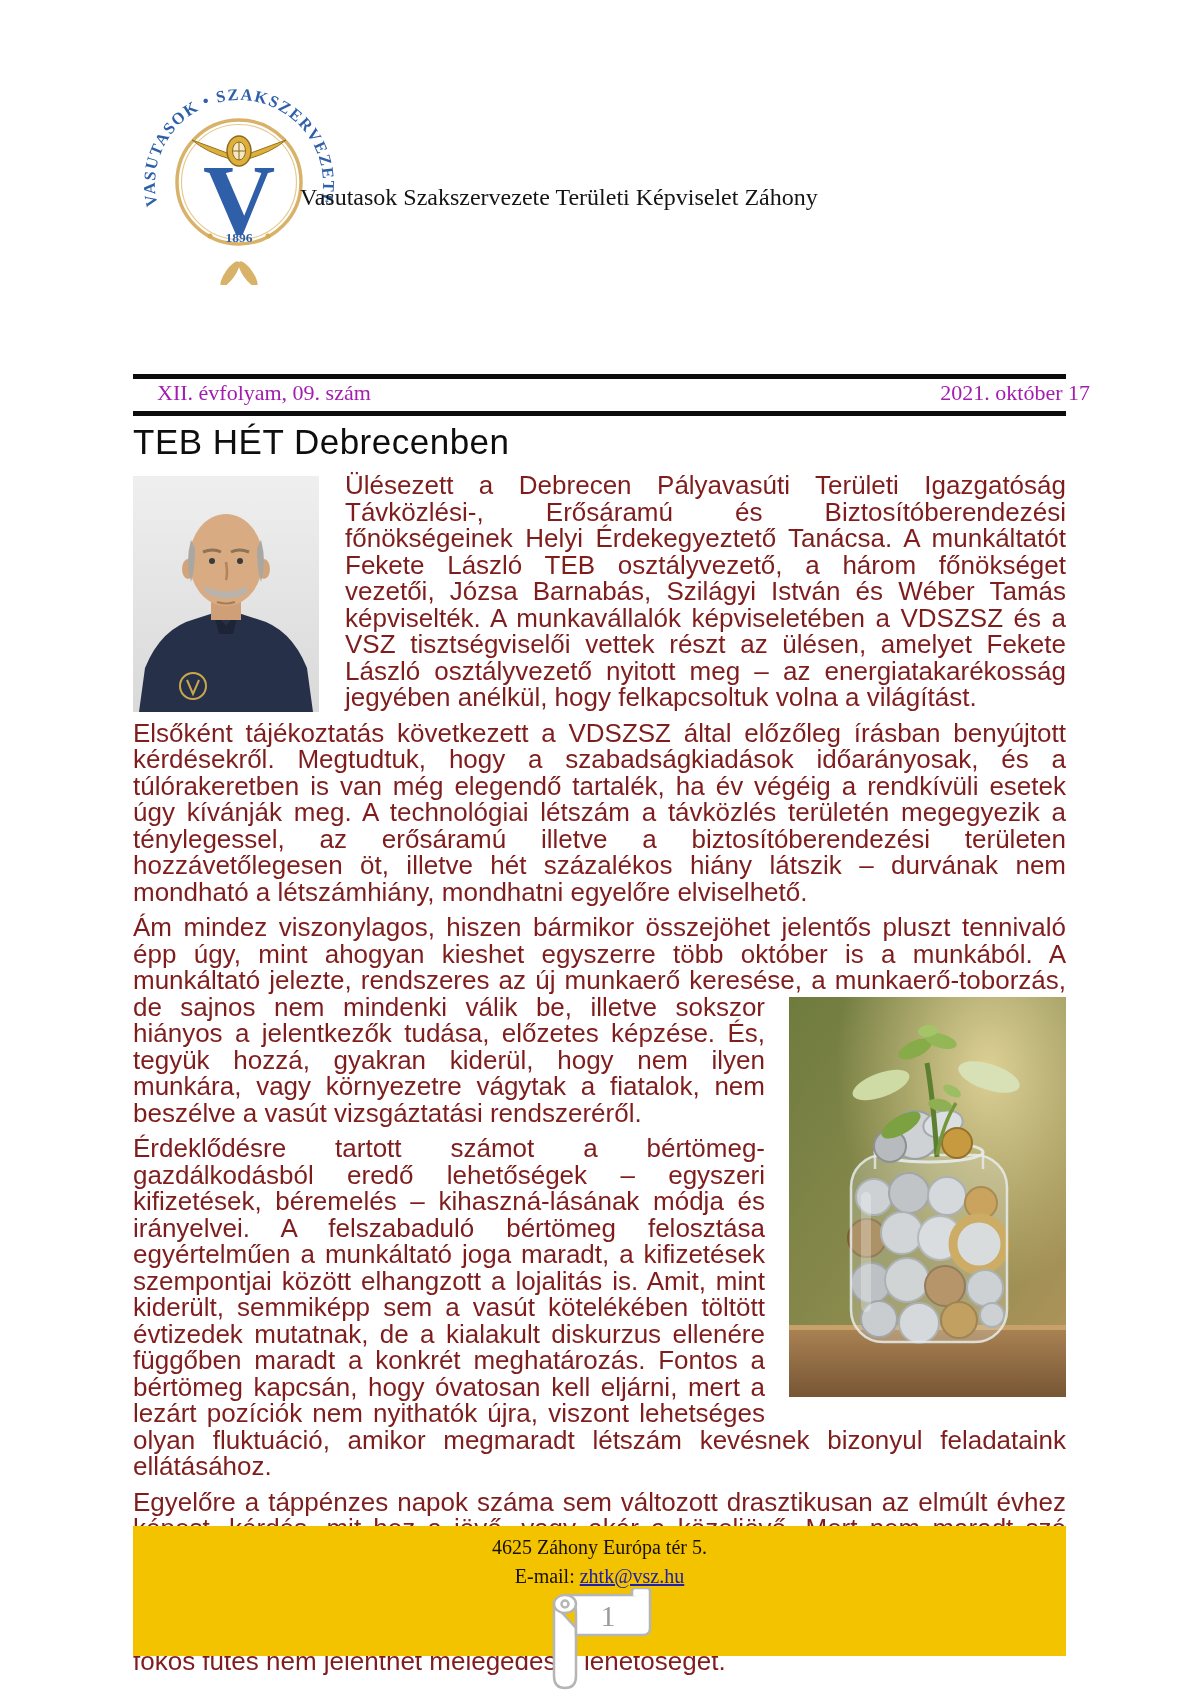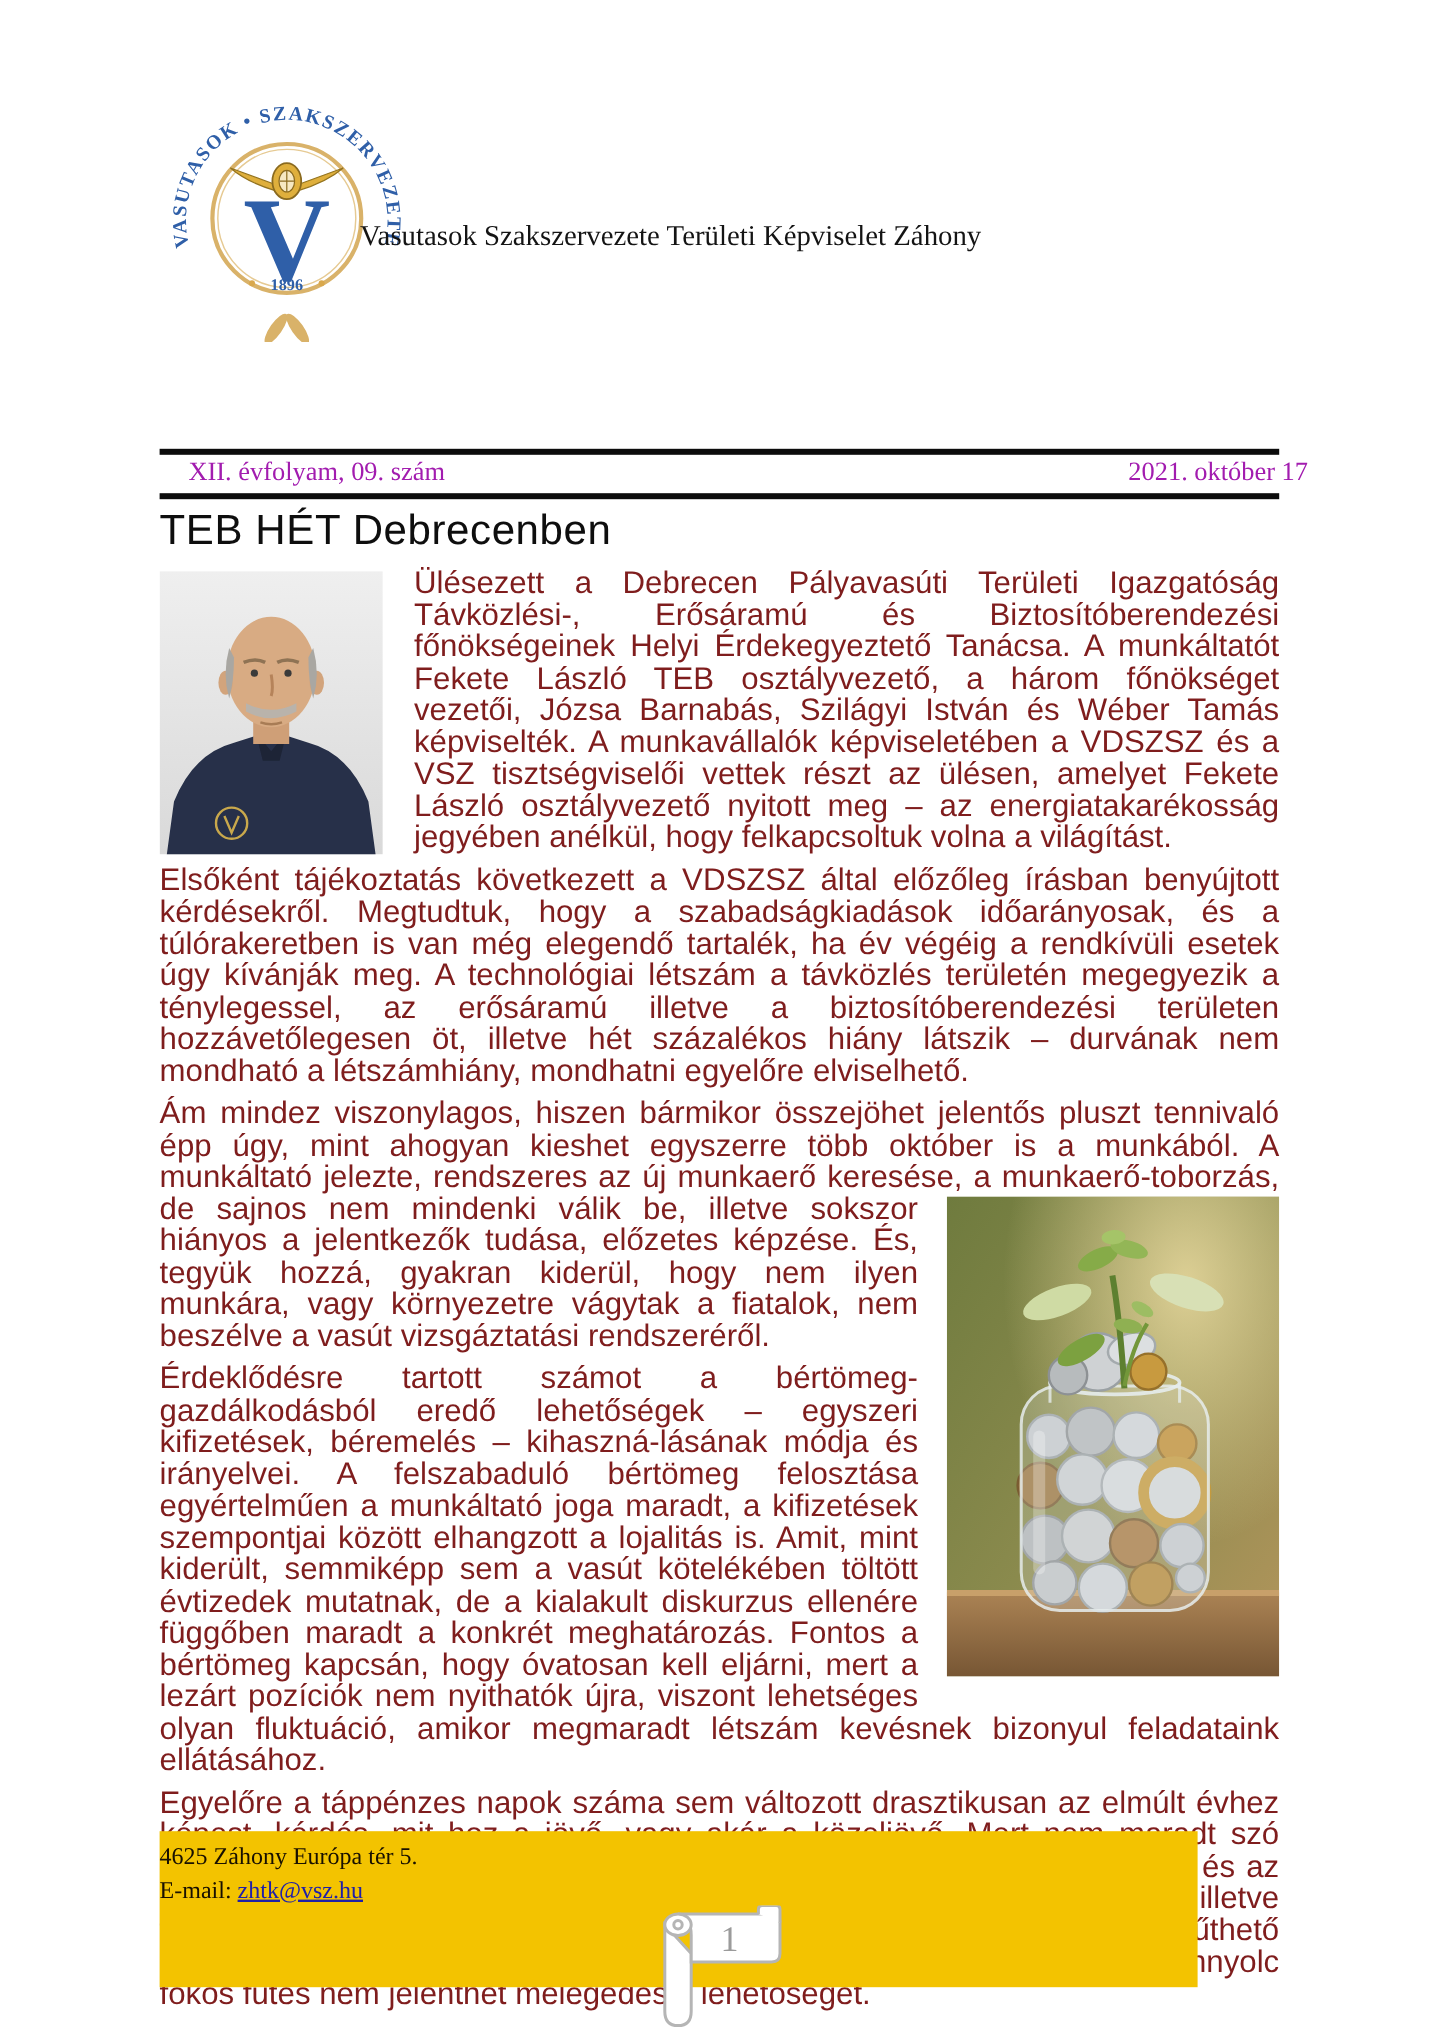--- a/index.html
+++ b/index.html
@@ -29,22 +29,22 @@
   .article h1{margin:0 0 10px 0;font-size:35px;line-height:40px;font-weight:normal;
               letter-spacing:.5px;color:#0e0e0e;}
   .article p{margin:0 0 9px 0;font-size:26px;line-height:26.5px;text-align:justify;
              color:#7f1d1d;}
   .portrait{float:left;width:186px;height:236px;margin:4px 26px 0 0;}
   .portrait svg{display:block;width:100%;height:100%;}
   .plant-photo{float:right;width:277px;height:400px;margin:3px 0 6px 24px;}
   .plant-photo svg{display:block;width:100%;height:100%;}
 
   
-  .footer-box{position:absolute;left:133px;top:1526px;width:865px;height:130px;
-              background:#F3C300;text-align:left;z-index:2;
+  .footer-box{position:absolute;left:133px;top:1526px;width:933px;height:130px;
+              background:#F3C300;text-align:center;z-index:2;
               font-family:"Liberation Serif",serif;font-size:20px;line-height:29px;
               color:#181000;padding-top:7px;box-sizing:border-box;}
   .footer-box .email-link{color:#2020A8;text-decoration:underline;}
   .scroll-badge{position:absolute;left:544px;top:1588px;width:118px;height:106px;z-index:3;}
   .scroll-badge svg{display:block;width:100%;height:100%;}
 </style>
 </head>
 <body>
 
 <div class="page">

